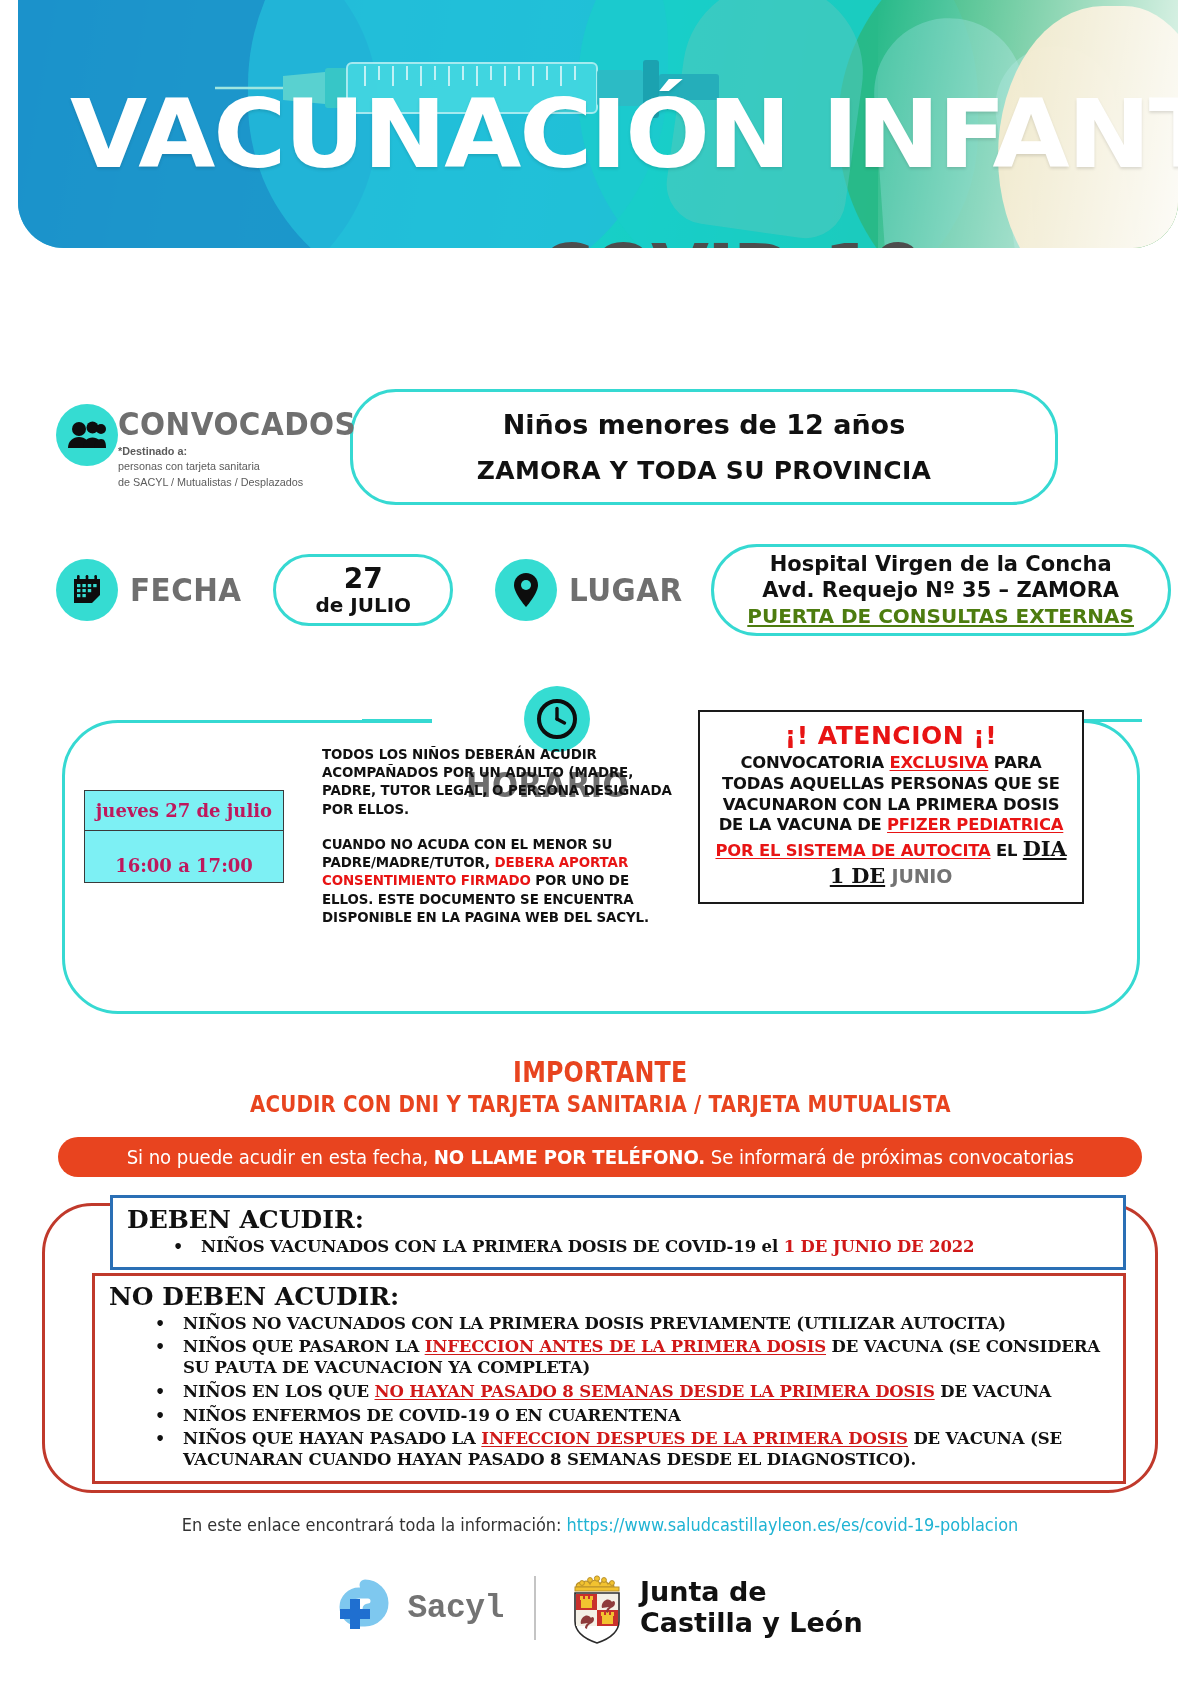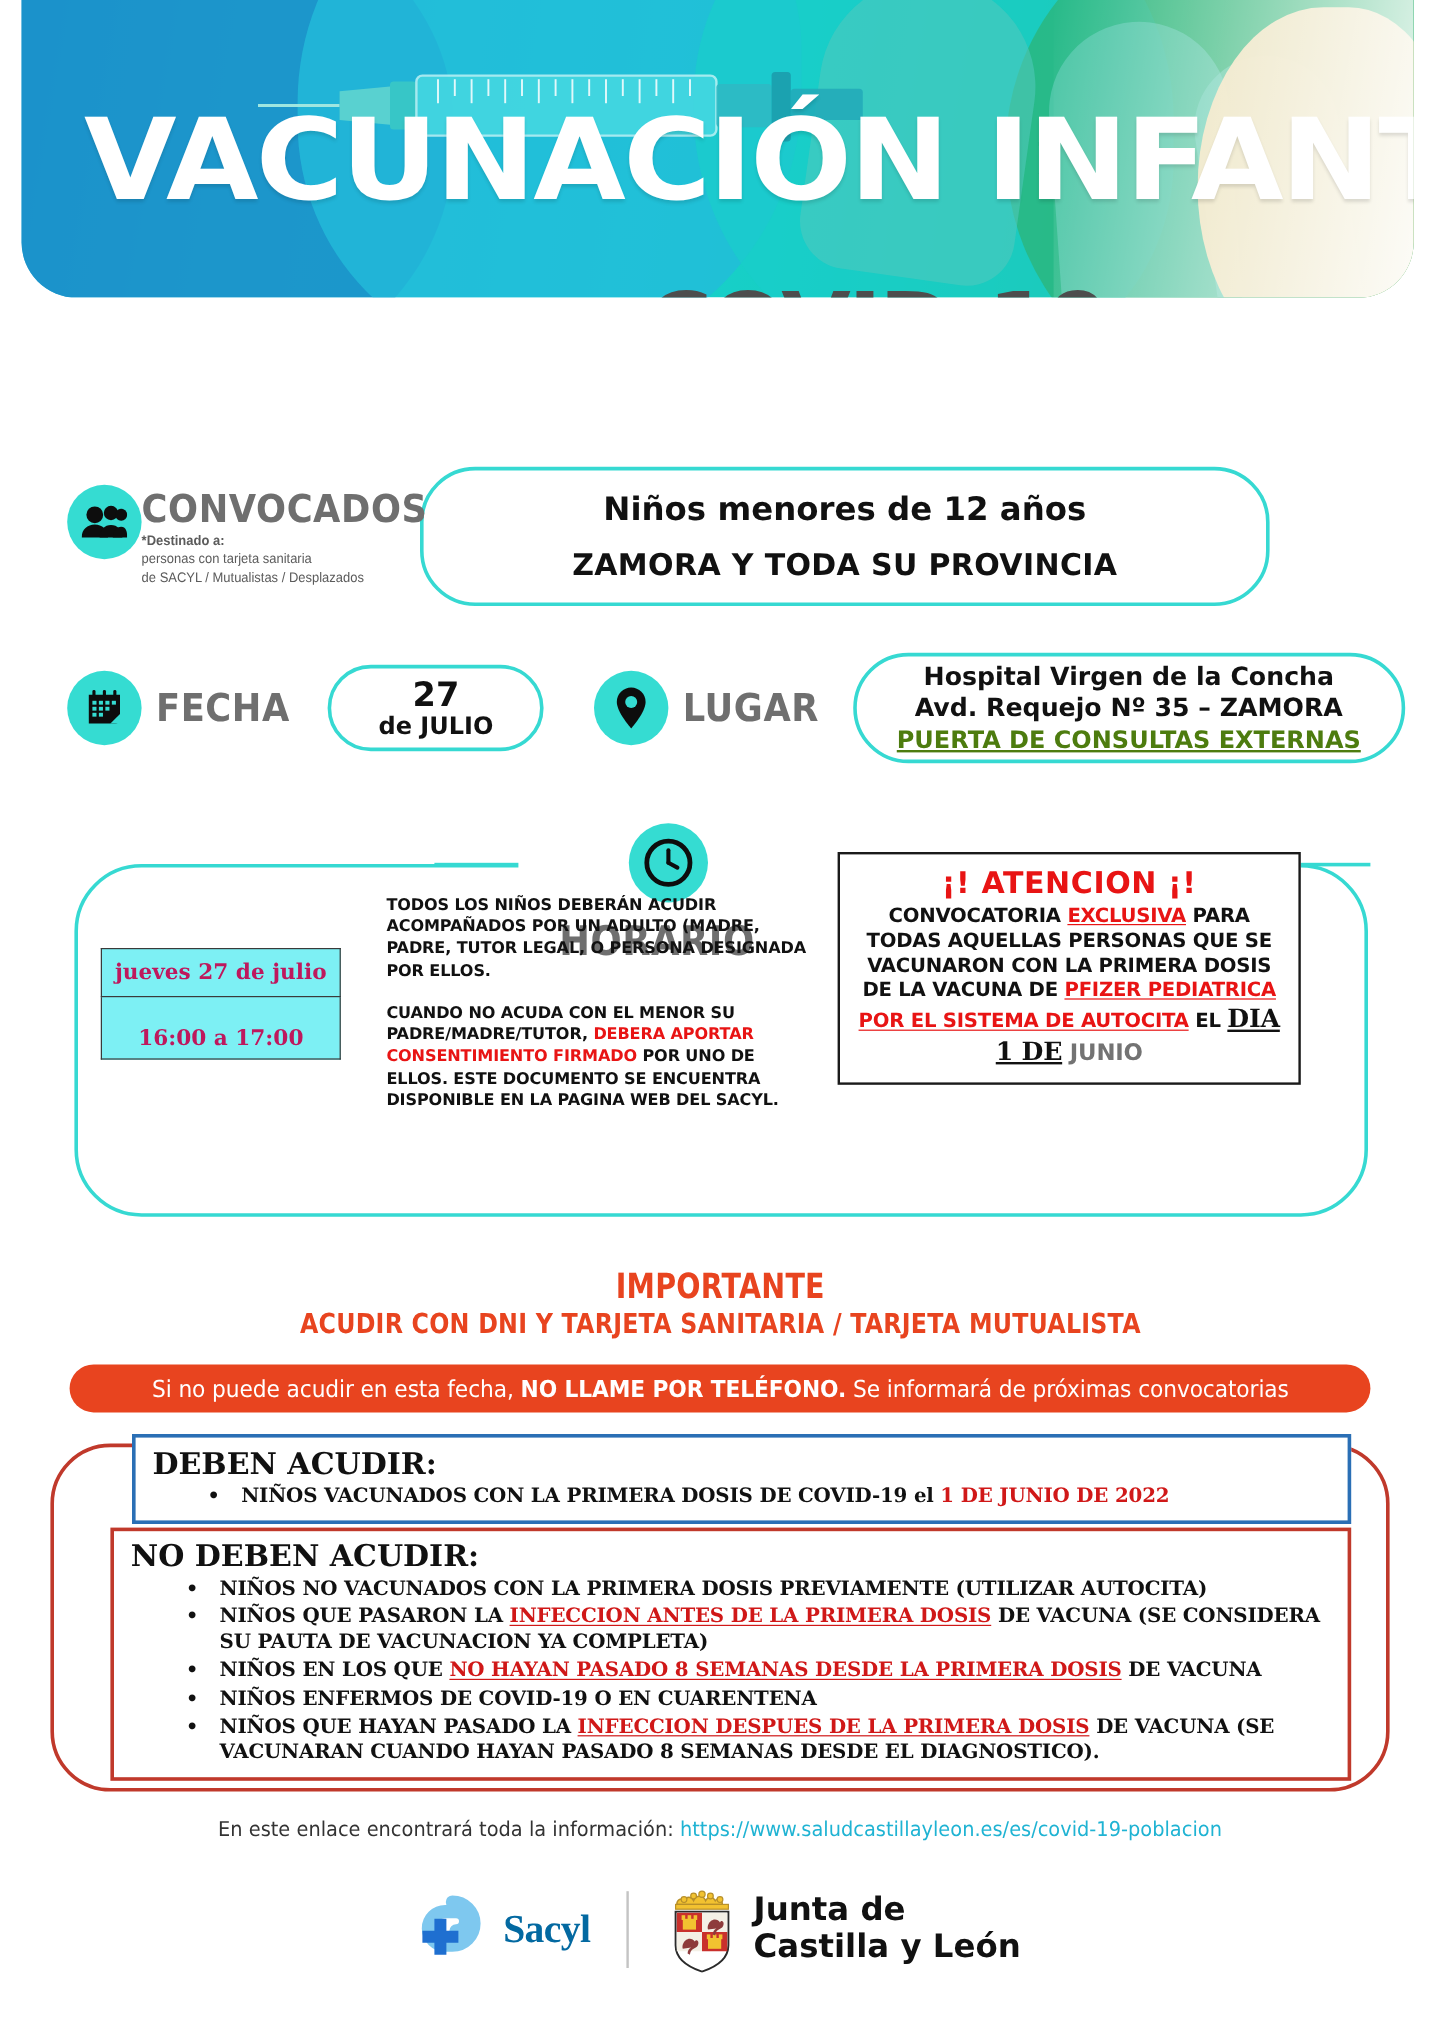--- a/index.html
+++ b/index.html
@@ -478,24 +478,24 @@
     position: absolute;
     left: 0; top: 1572px;
     width: 1200px;
     display: flex;
     align-items: center;
     justify-content: center;
     gap: 0;
   }
   .sacyl-logo { display: flex; align-items: center; gap: 8px; }
   .sacyl-word {
-    font-family: Liberation Serif, serif;
+    font-family: Liberation Mono, monospace;
     font-size: 33px;
     font-weight: 700;
-    color: #0369a1;
+    color: #737373;
     letter-spacing: -.5px;
   }
   .logo-divider {
     width: 2px; height: 64px; background: #c4c4c4;
     margin: 0 30px;
   }
   .junta-logo { display: flex; align-items: center; gap: 12px; }
   .junta-word {
     font-family: "DejaVu Sans", sans-serif;
     font-size: 27px;

